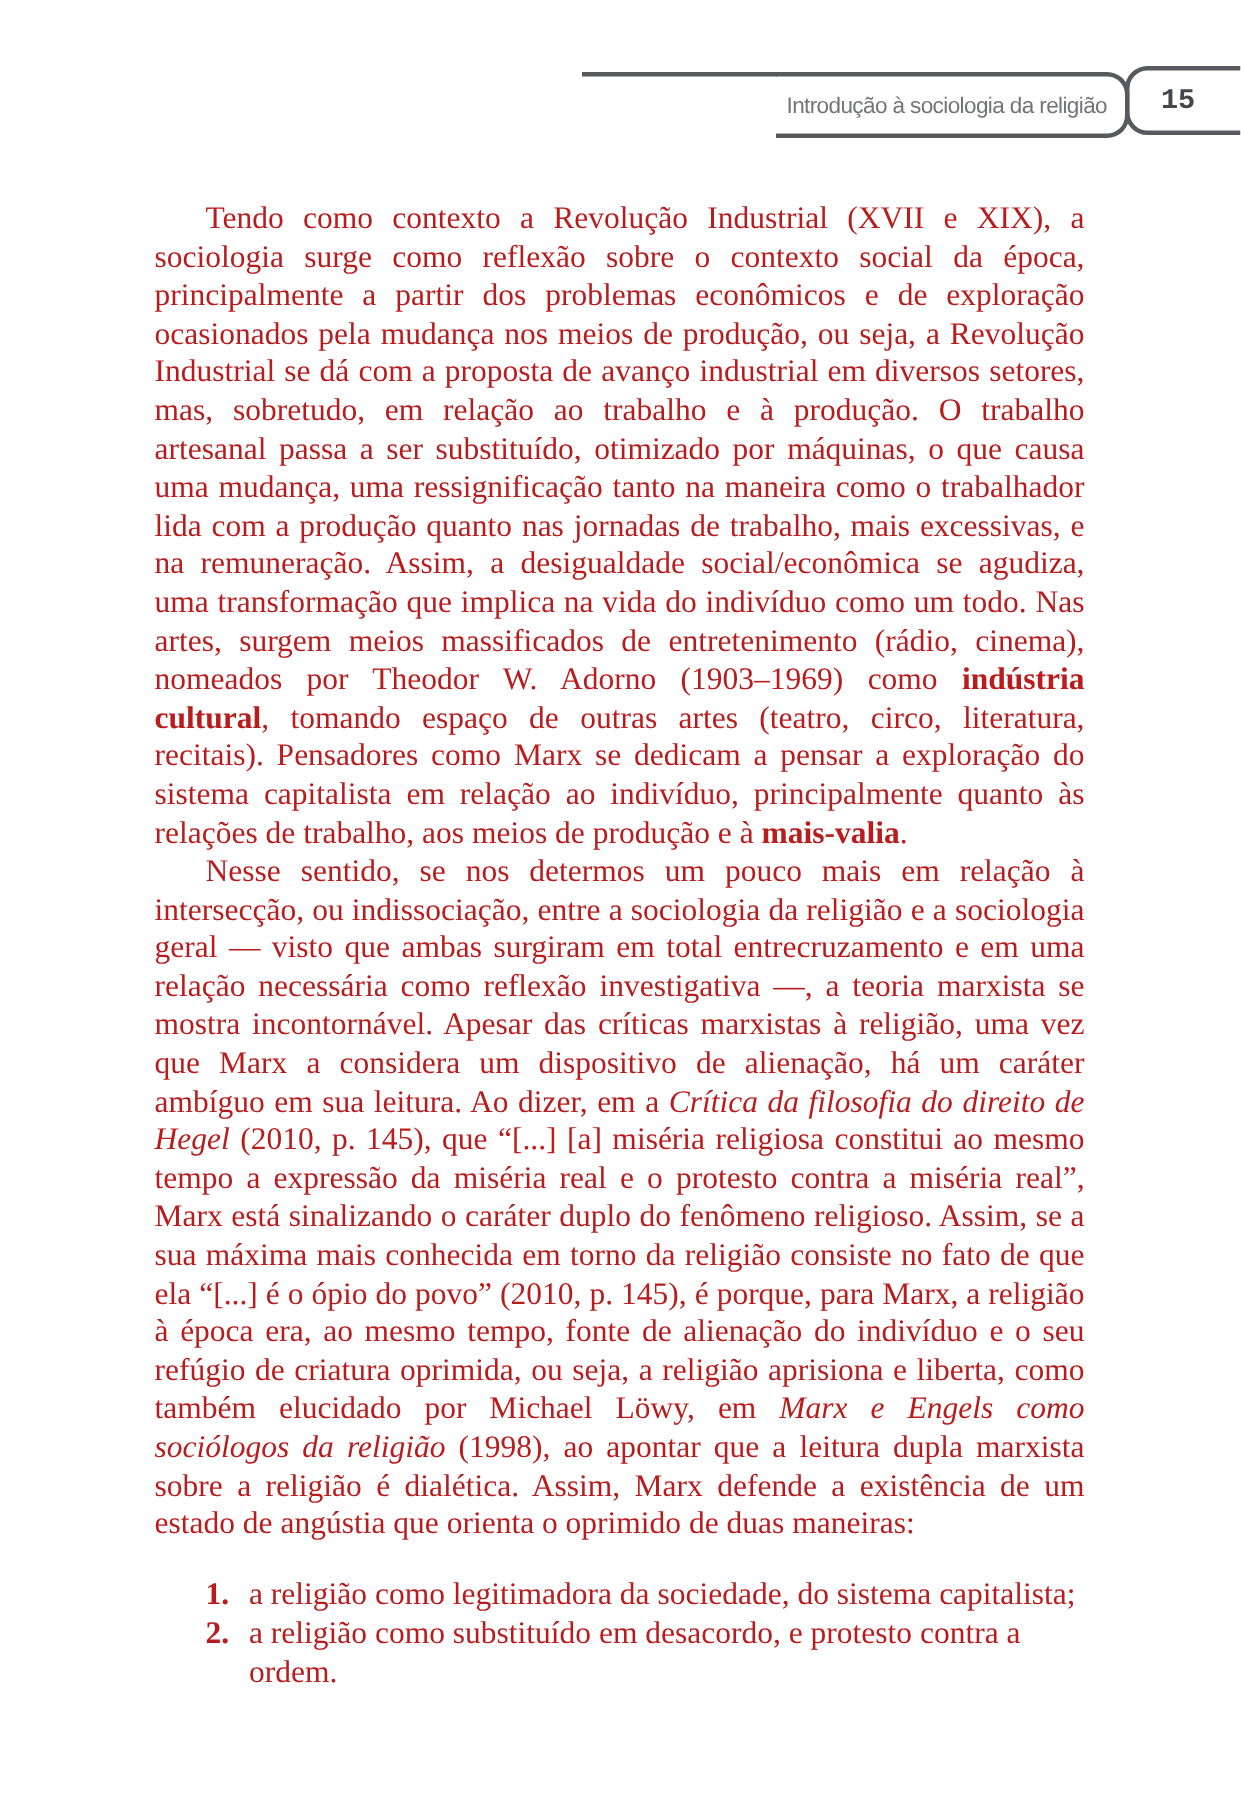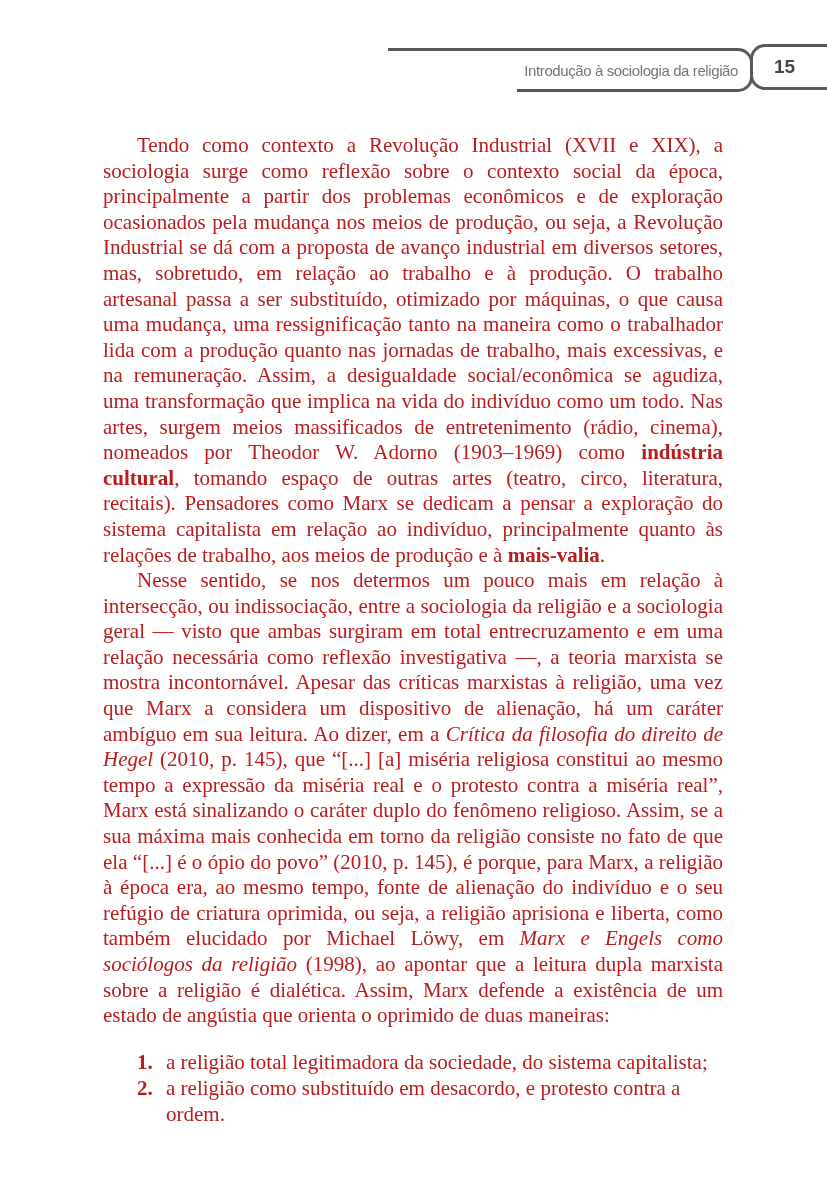--- a/index.html
+++ b/index.html
@@ -56,21 +56,21 @@
     width: 120px; 
     height: 40px;
     border: 3px solid #58595c;
     border-radius: 15px;
     display: flex;
     align-items: center;
     padding-left: 21px;
     box-sizing: content-box;
   }
   .page-number {
-    font-family: Liberation Sans, sans-serif;
+    font-family: Liberation Mono, monospace;
     font-weight: bold;
     font-size: 19px;
     color: #454649;
   }
 
   
   .body-text {
     position: absolute;
     left: 103px;
     top: 133px;
@@ -121,21 +121,21 @@
 
   <main class="body-text">
 
     <p><span>Tendo como contexto a Revolução Industrial (XVII e XIX), a sociologia surge como reflexão sobre o contexto social da época, principalmente a partir dos problemas econômicos e de exploração ocasionados pela mudança nos meios de produção, ou seja, a Revolução Industrial se dá com a proposta de avanço industrial em diversos setores, mas, sobretudo, em relação ao trabalho e à produção. O trabalho artesanal passa a ser substituído, otimizado por máquinas, o que causa uma mudança, uma ressignificação tanto na maneira como o trabalhador lida com a produção quanto nas jornadas de trabalho, mais excessivas, e na remuneração. Assim, a desigualdade social/econômica se agudiza, uma transformação que implica na vida do indivíduo como um todo. Nas artes, surgem meios massificados de entretenimento (rádio, cinema), nomeados por Theodor W. Adorno (1903–1969) como </span><b>indústria cultural</b><span>, tomando espaço de outras artes (teatro, circo, literatura, recitais). Pensadores como Marx se dedicam a pensar a exploração do sistema capitalista em relação ao indivíduo, principalmente quanto às relações de trabalho, aos meios de produção e à </span><b>mais-valia</b><span>.</span></p>
 
     <p><span>Nesse sentido, se nos determos um pouco mais em relação à intersecção, ou indissociação, entre a sociologia da religião e a sociologia geral — visto que ambas surgiram em total entrecruzamento e em uma relação necessária como reflexão investigativa —, a teoria marxista se mostra incontornável. Apesar das críticas marxistas à religião, uma vez que Marx a considera um dispositivo de alienação, há um caráter ambíguo em sua leitura. Ao dizer, em a </span><i>Crítica da filosofia do direito de Hegel</i><span> (2010, p. 145), que “[...] [a] miséria religiosa constitui ao mesmo tempo a expressão da miséria real e o protesto contra a miséria real”, Marx está sinalizando o caráter duplo do fenômeno religioso. Assim, se a sua máxima mais conhecida em torno da religião consiste no fato de que ela “[...] é o ópio do povo” (2010, p. 145), é porque, para Marx, a religião à época era, ao mesmo tempo, fonte de alienação do indivíduo e o seu refúgio de criatura oprimida, ou seja, a religião aprisiona e liberta, como também elucidado por Michael Löwy, em </span><i>Marx e Engels como sociólogos da religião</i><span> (1998), ao apontar que a leitura dupla marxista sobre a religião é dialética. Assim, Marx defende a existência de um estado de angústia que orienta o oprimido de duas maneiras:</span></p>
 
     <ol class="numbered-list">
       <li>
         <span class="li-num">1.</span>
-        <span class="li-text">a religião total legitimadora da sociedade, do sistema capitalista;</span>
+        <span class="li-text">a religião como legitimadora da sociedade, do sistema capitalista;</span>
       </li>
       <li>
         <span class="li-num">2.</span>
         <span class="li-text">a religião como substituído em desacordo, e protesto contra a ordem.</span>
       </li>
     </ol>
 
   </main>
 
 </div>

